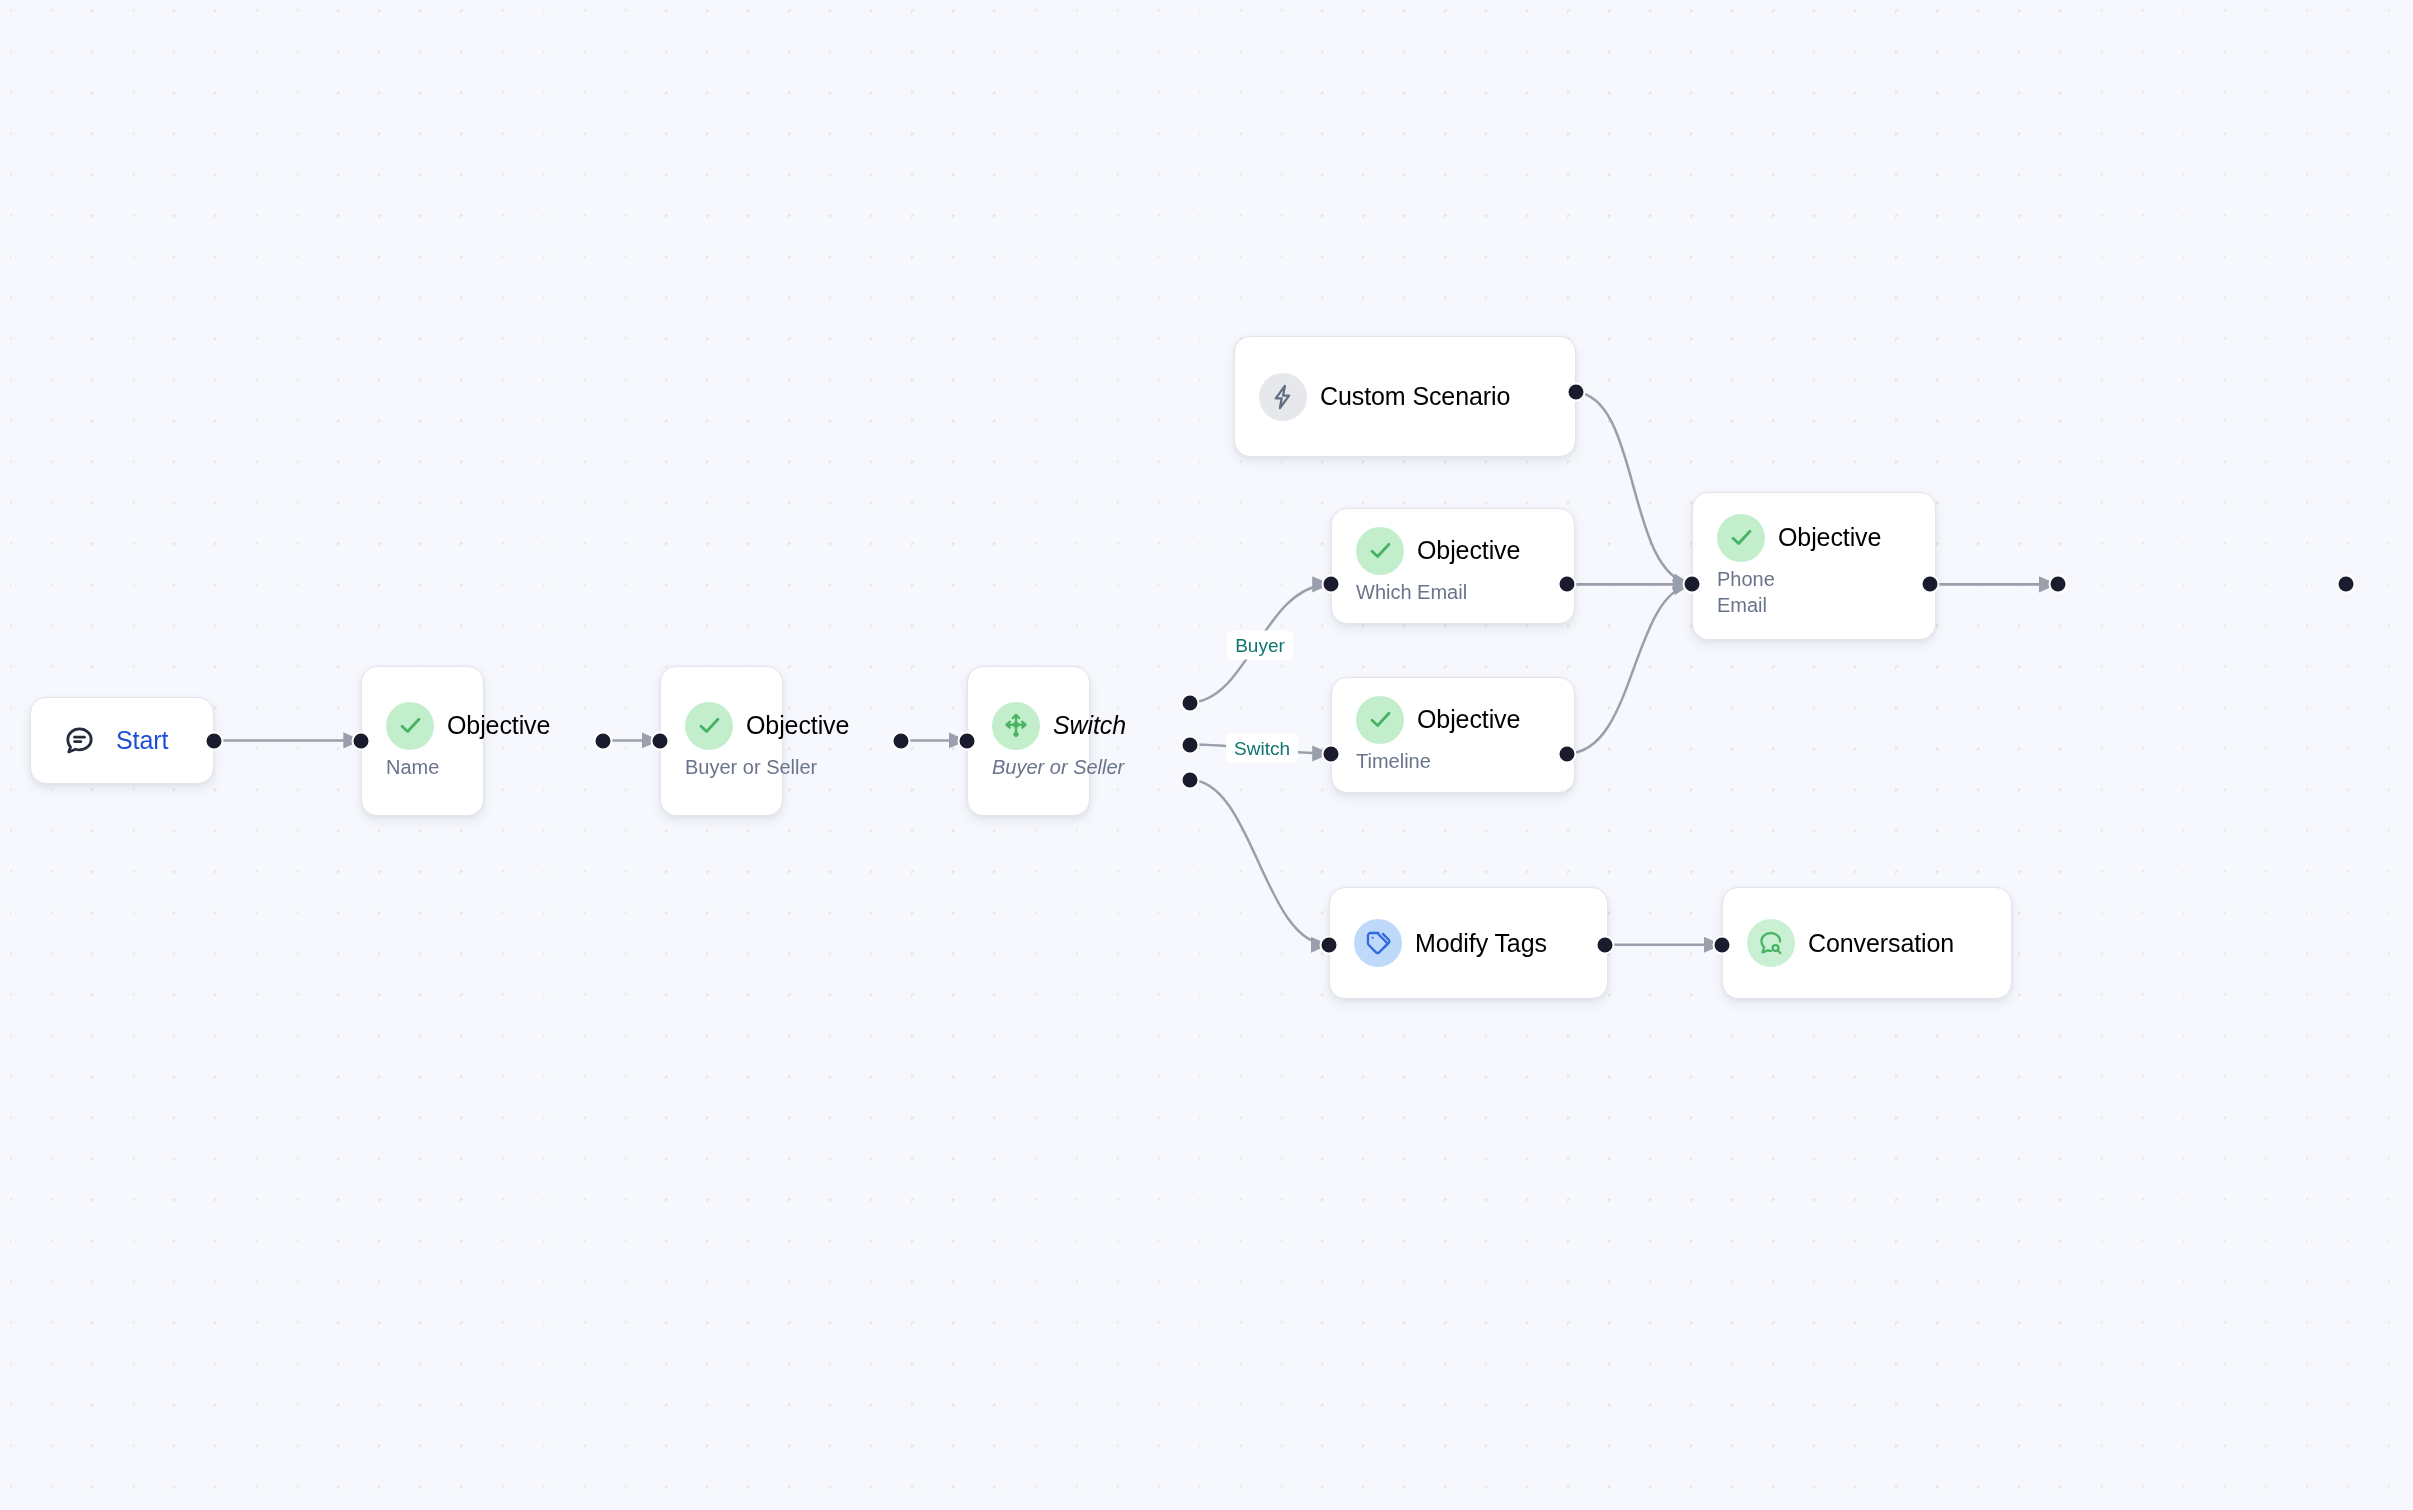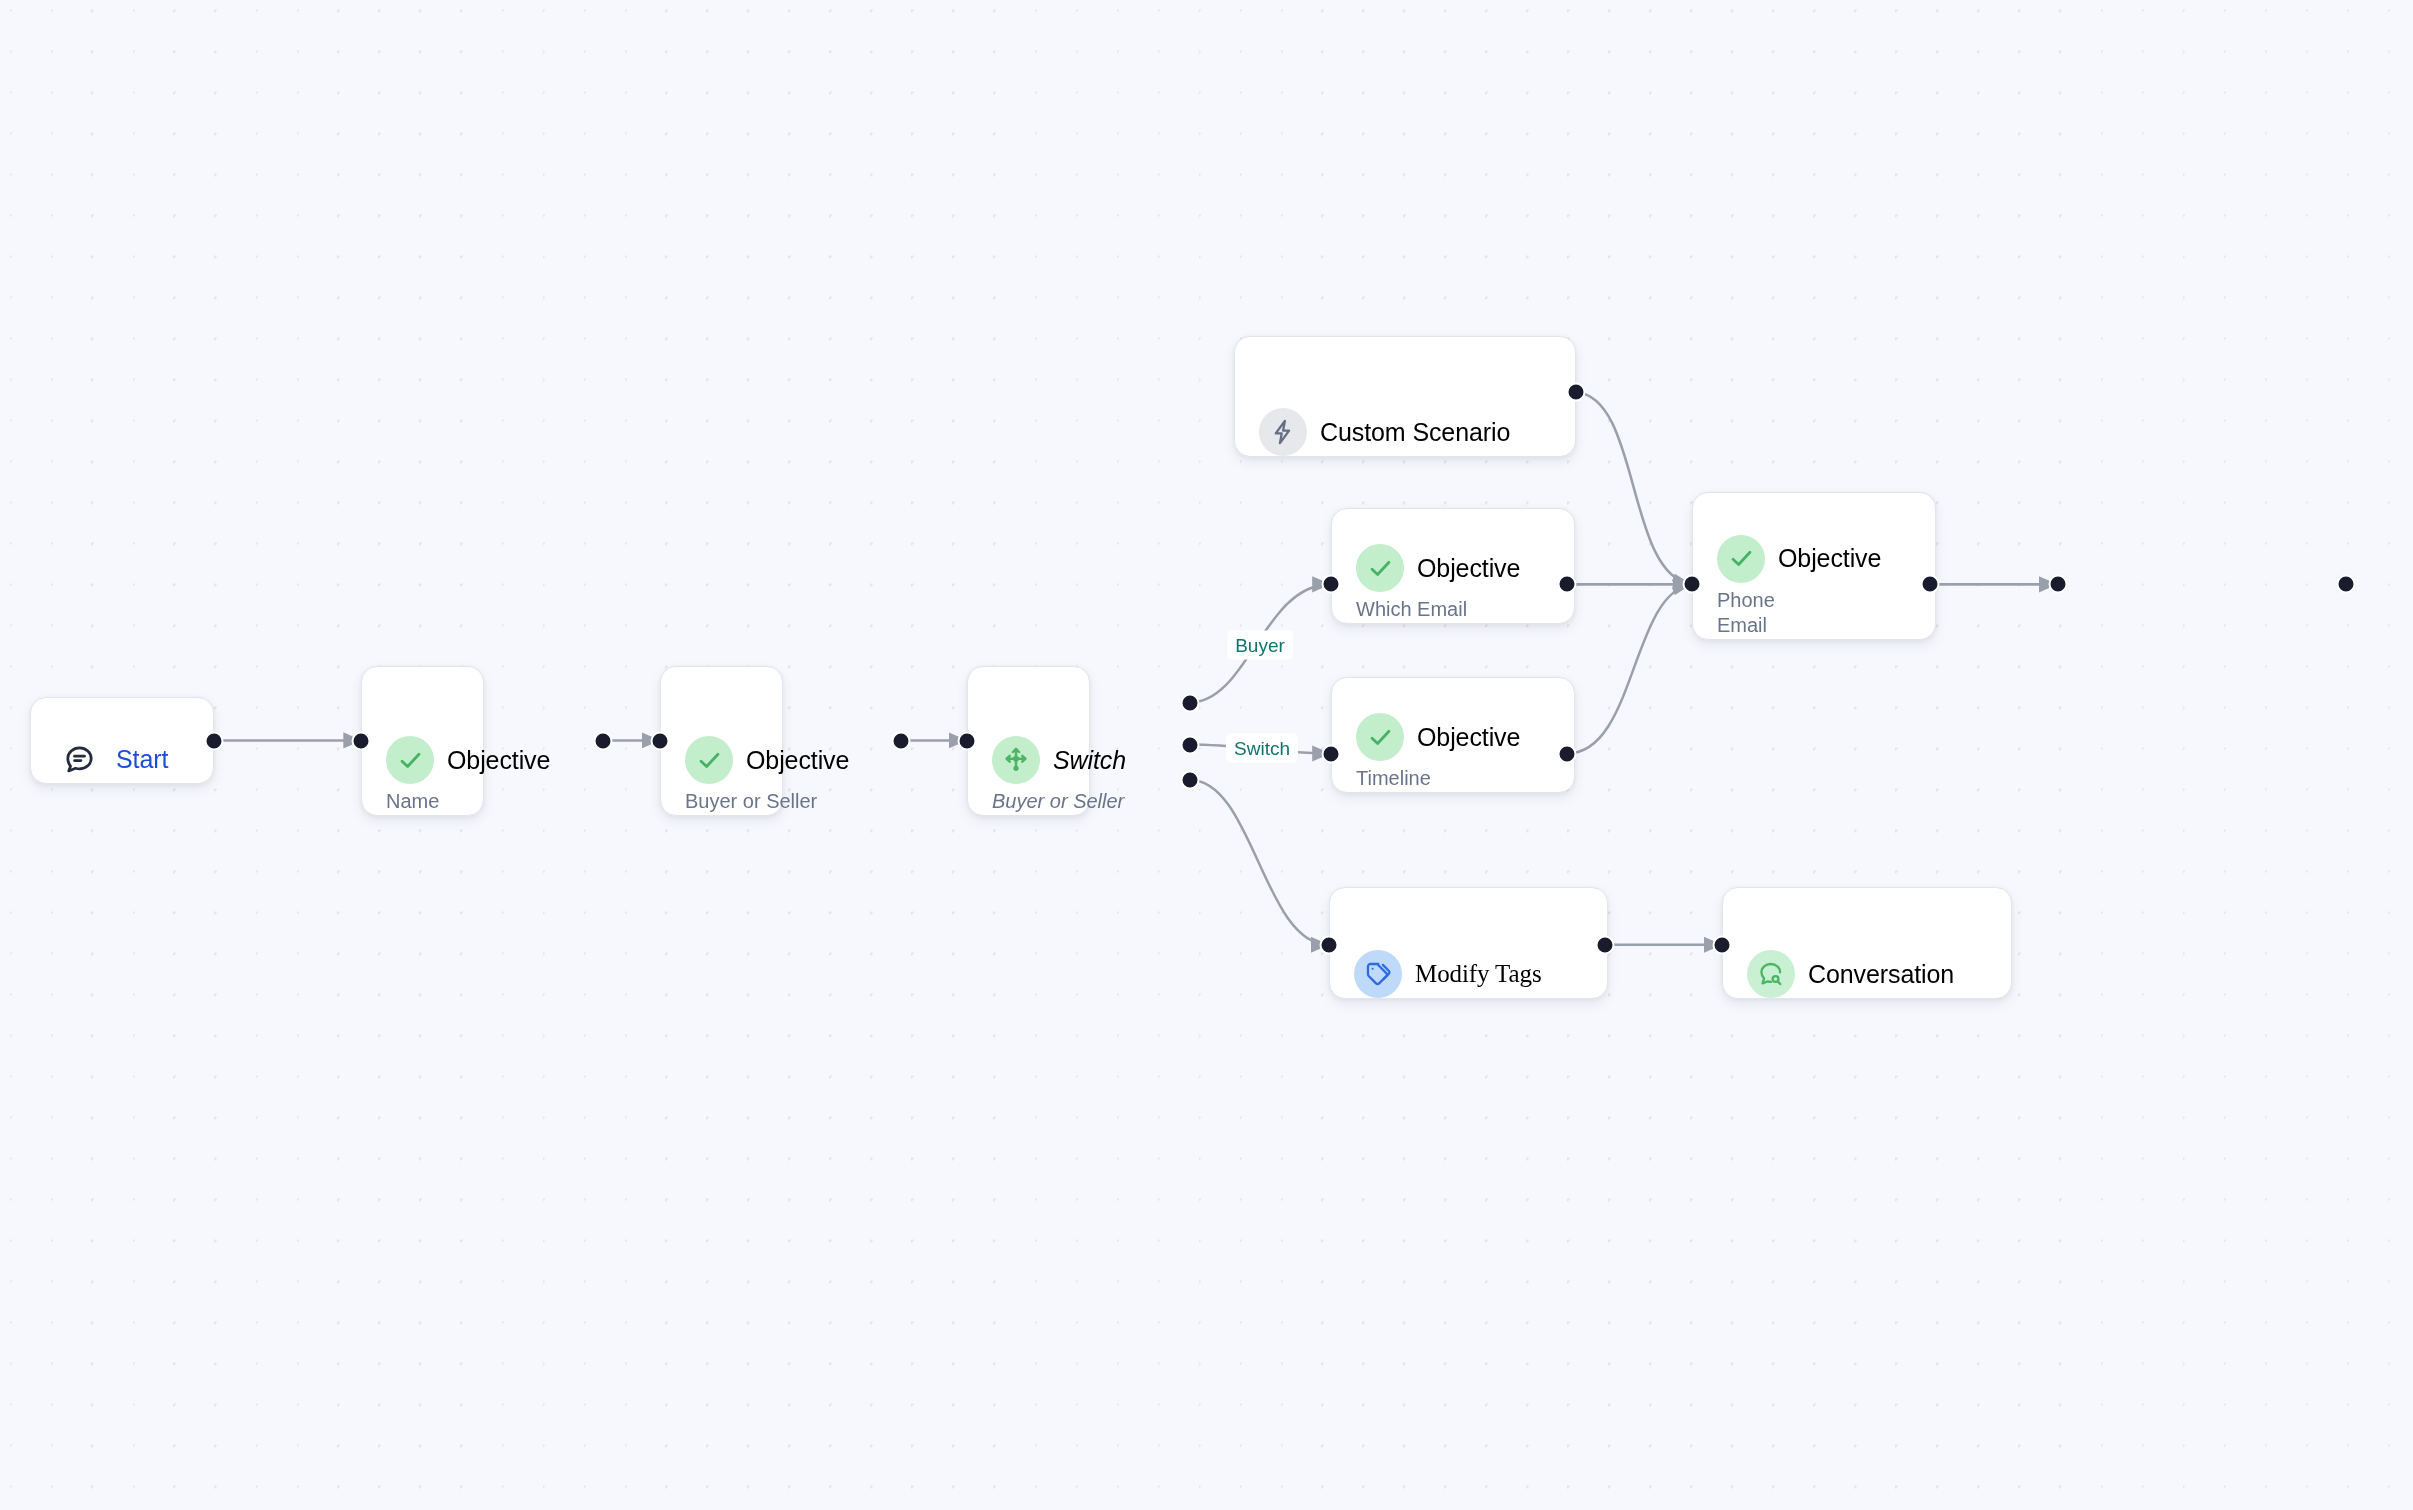--- a/index.html
+++ b/index.html
@@ -29,21 +29,21 @@
   
   .node {
     position: absolute;
     background: #ffffff;
     border: 1.5px solid #e2e5ea;
     border-radius: 16px;
     box-shadow: 0 5px 13px rgba(26,34,60,0.07), 0 1.5px 4px rgba(26,34,60,0.05);
     box-sizing: border-box;
     display: flex;
     flex-direction: column;
-    justify-content: flex-end;
+    justify-content: center;
   }
   .node-row {
     display: flex;
     align-items: center;
     gap: 13px;
     padding: 0 24px;
   }
   .node-sub-wrap {
     padding: 0 24px;
     margin-top: 5px;
@@ -241,21 +241,21 @@
       </span>
       <span class="node-title">Objective</span>
     </div>
     <div class="node-sub-wrap">
       <div class="node-sub">Phone</div>
       <div class="node-sub">Email</div>
     </div>
   </div>
 
 
-  <div class="node" style="left:1329px; top:887px; width:279px; height:112px;font-family:Liberation Serif, serif;">
+  <div class="node" style="left:1329px; top:887px; width:279px; height:112px;">
     <div class="node-row">
       <span class="icon-badge badge-lightblue">
         <svg width="28" height="28" viewBox="0 0 24 24" fill="none" stroke="#2f6ae0" stroke-width="2" stroke-linecap="round" stroke-linejoin="round">
           <path d="M12.3 3.4 H5.6 a2.2 2.2 0 0 0 -2.2 2.2 v6.7 a2 2 0 0 0 .6 1.4 l6.3 6.3 a1.9 1.9 0 0 0 2.7 0 l6.1 -6.1 a1.9 1.9 0 0 0 0 -2.7 l-6.3 -6.3 a2 2 0 0 0 -0.5 -0.5 z"></path>
           <circle cx="7.4" cy="7.5" r="0.95" fill="#2f6ae0" stroke="none"></circle>
           <path d="M16.2 4.2 l5.0 5.0 a1.9 1.9 0 0 1 0 2.7 l-4.4 4.4"></path>
         </svg>
       </span>
       <span class="node-title">Modify Tags</span>
     </div>

